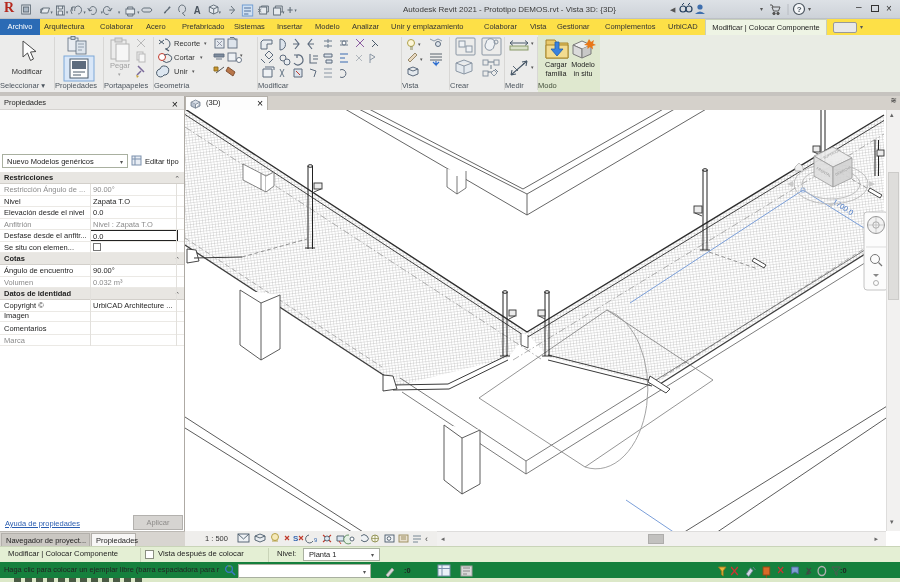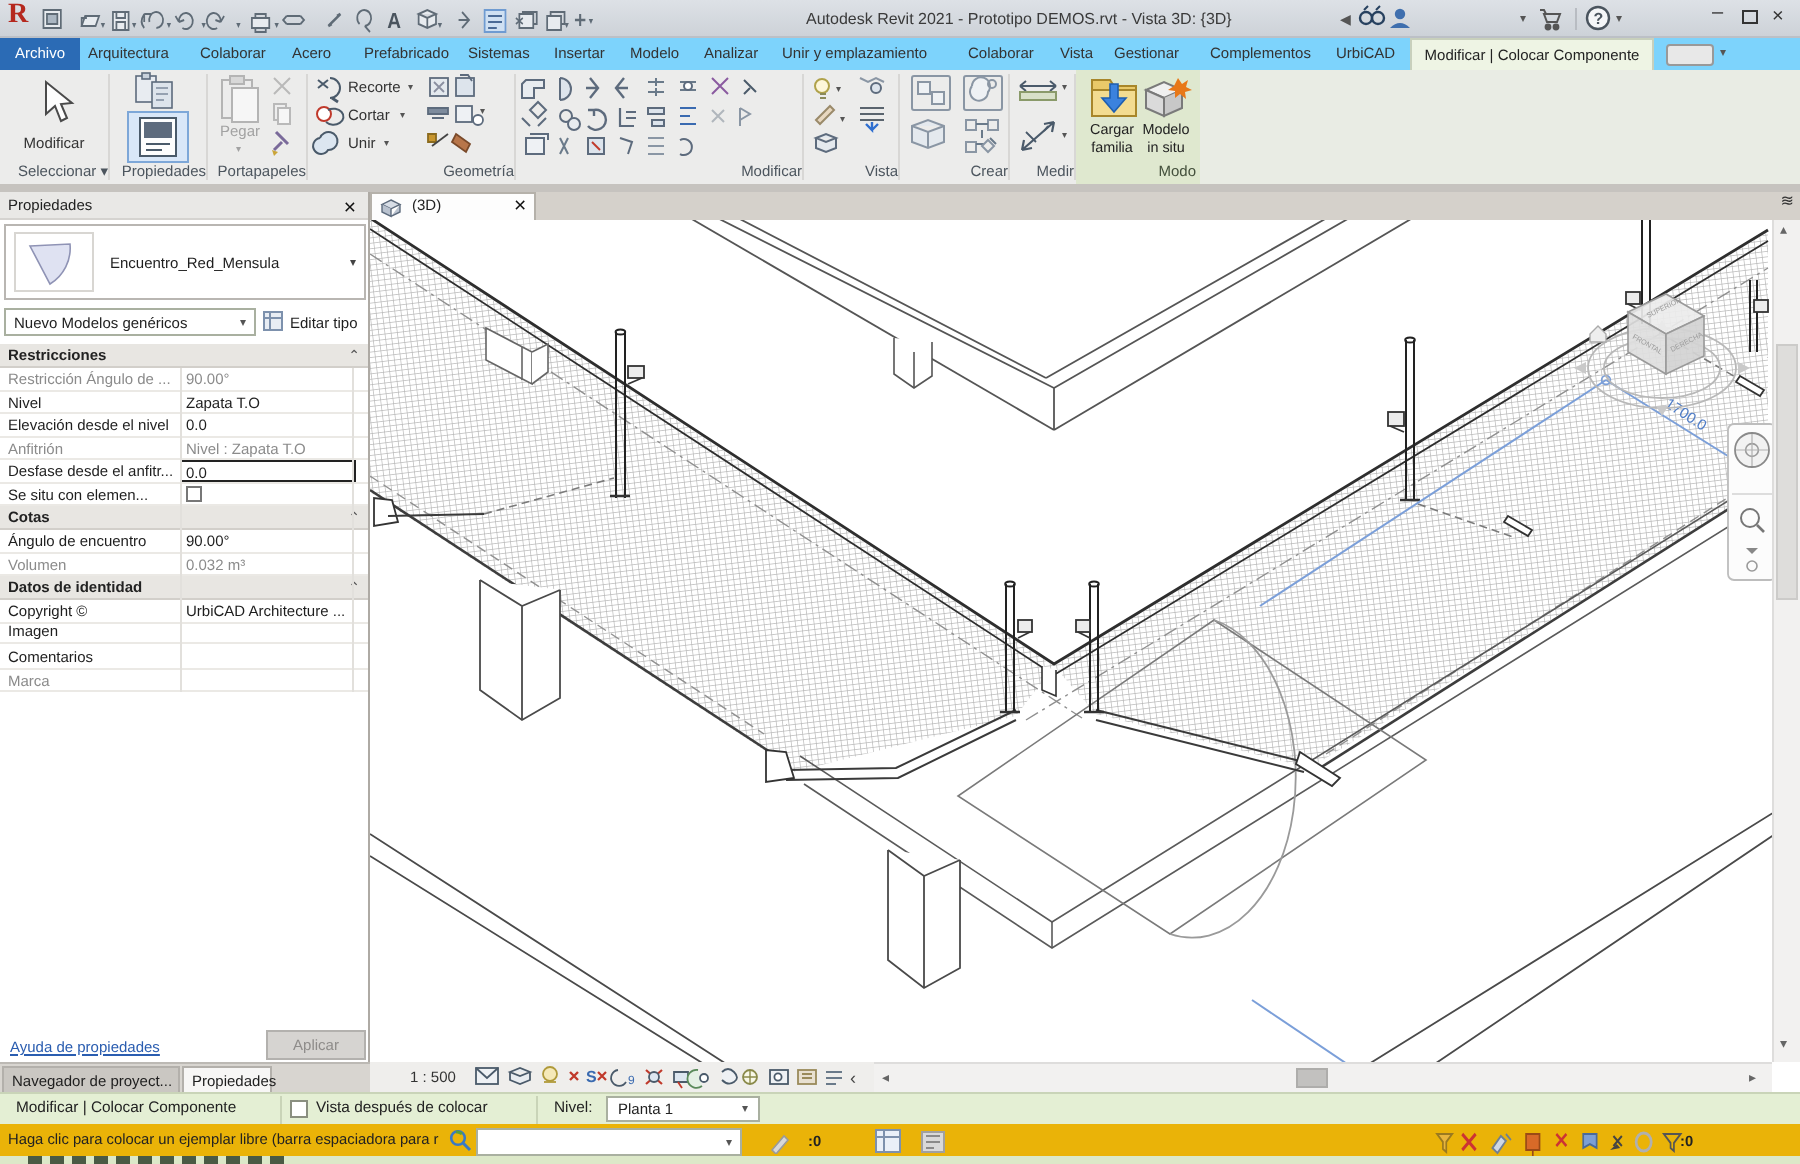--- a/index.html
+++ b/index.html
@@ -4,28 +4,28 @@
 html,body{width:900px;height:582px;overflow:hidden;background:#fff;
  font-family:"Liberation Sans",sans-serif;-webkit-font-smoothing:antialiased}
 #app{position:relative;width:900px;height:582px}
 .abs{position:absolute}
 
 #titlebar{position:absolute;left:0;top:0;width:900px;height:19px;
  background:linear-gradient(#dde1e6,#cdd2d8);border-bottom:1px solid #bcc0c6;
  font-size:8px;color:#333}
 #titletext{position:absolute;left:403px;top:5px;color:#3a3a3a}
 
-#tabrow{position:absolute;left:0;top:19px;width:900px;height:16px;background:#7dd3fc;font-size:7.5px;color:#333}
+#tabrow{position:absolute;left:0;top:19px;width:900px;height:16px;background:#fde047;font-size:7.5px;color:#333}
 .rtab{position:absolute;top:0;height:16px;line-height:16px}
 #tabfile{left:0;width:40px;background:#2b6bb5;color:#fff;text-align:center}
 #tabctx{left:705px;width:122px;background:#eef4e4;border:1px solid #c8d0bc;border-bottom:none;text-align:center;color:#222}
 
 #ribbon{position:absolute;left:0;top:35px;width:900px;height:57px;background:#ececeb;font-size:7.5px;color:#4c555e}
 .psep{position:absolute;top:2px;height:53px;width:1px;background:#d8d7d5}
-.plabel{position:absolute;top:45px;height:12px;line-height:12px;text-align:right;color:#4c555e}
+.plabel{position:absolute;top:45px;height:12px;line-height:12px;text-align:left;color:#4c555e}
 #modopanel{position:absolute;left:538px;top:0;width:62px;height:57px;background:#dfe8cf}
 #ribbonright{position:absolute;left:600px;top:0;width:300px;height:57px;background:#e9ece4}
 
 #grayband{position:absolute;left:0;top:92px;width:900px;height:4px;background:#c6c3bf}
 #viewtabs{position:absolute;left:185px;top:96px;width:715px;height:14px;background:#d5d1cb;font-size:7.5px}
 #vtab{position:absolute;left:0;top:0;width:83px;height:14px;background:#fdfdfd;border:1px solid #b5b1aa;border-bottom:none;color:#222}
 #lpanel{position:absolute;left:0;top:96px;width:185px;height:450px;background:#fff;border-right:1px solid #aeaaa4;font-size:7.5px;color:#1e1e1e}
 #lphead{position:absolute;left:0;top:0;width:184px;height:14px;background:#e9e8e6;border-bottom:1px solid #d5d3d0;line-height:14px}
 
 .sect{position:absolute;left:0;width:184px;height:12px;background:#e8e6e2;border-bottom:1px solid #d2cfca;
@@ -33,21 +33,21 @@
 .prow{position:absolute;left:0;width:184px;height:11.5px;border-bottom:1px solid #ebe9e5;font-size:7.5px;line-height:11px}
 .pl{position:absolute;left:4px;top:0;width:84px;overflow:hidden;white-space:nowrap}
 .pv{position:absolute;left:93px;top:0;width:82px;overflow:hidden;white-space:nowrap}
 .gray{color:#8b8b8b}
 .chev{position:absolute;right:4px;top:1px;font-size:7px;color:#555;font-weight:normal}
 
 #viewctl{position:absolute;left:185px;top:531px;width:252px;height:15px;background:#efeeec;font-size:7.5px;color:#333}
 #hscroll{position:absolute;left:437px;top:531px;width:449px;height:15px;background:#f2f1f0;border-top:1px solid #dedddc}
 #vscroll{position:absolute;left:886px;top:110px;width:14px;height:421px;background:#f2f1f0;border-left:1px solid #dedddc}
 #optbar{position:absolute;left:0;top:546px;width:900px;height:16px;background:#e4efd4;border-top:1px solid #c9d4b8;font-size:7.7px;color:#222}
-#statusbar{position:absolute;left:0;top:562px;width:900px;height:20px;background:#eab308;font-size:7.4px;color:#222}
+#statusbar{position:absolute;left:0;top:562px;width:900px;height:20px;background:#15803d;font-size:7.4px;color:#222}
 .combo{position:absolute;background:#fff;border:1px solid #a9b0a0;font-size:7.5px;color:#222}
 .caret{position:absolute;font-size:6px;color:#555;line-height:6px}
 a.link{color:#2a5db0}
 </style></head>
 <body>
 <div id="app">
 
 <div id="titlebar">
  <div class="abs" style="left:4px;top:0px;font-size:14px;font-weight:bold;color:#b5281e;font-family:'Liberation Serif',serif">R</div>
  <svg class="abs" style="left:20px;top:3px" width="330" height="14" viewBox="0 0 380 14" preserveAspectRatio="none">
@@ -298,29 +298,20 @@
   <text x="583" y="32" font-size="7.2" fill="#222" text-anchor="middle">Modelo</text>
   <text x="583" y="41" font-size="7.2" fill="#222" text-anchor="middle">in situ</text>
  </svg>
 </div>
 
 <div id="grayband"></div>
 
 <div id="lpanel">
  <div id="lphead"><span style="margin-left:4px">Propiedades</span><span style="position:absolute;right:6px;top:1px;font-size:10.5px;color:#111">×</span></div>
 
- <div class="abs" style="left:2px;top:16px;width:181px;height:38px;background:#fff;border:1px solid #b9b6b2">
-  <div class="abs" style="left:4px;top:3px;width:40px;height:30px;background:#fff;border:1px solid #d8d6d2">
-   <svg width="38" height="28" viewBox="0 0 38 28">
-            <path d="M7 6 L27 5 A21 21 0 0 1 17 25 Z" fill="#dfe2f2" stroke="#8f93b5" stroke-width="0.8"></path>
-          </svg>
-  </div>
-  <span class="abs" style="left:52px;top:14px">Encuentro_Red_Mensula</span>
-  <span class="abs" style="right:4px;top:14px;font-size:6px;color:#444">▾</span>
- </div>
 
  <div class="combo" style="left:2px;top:58px;width:126px;height:14px;line-height:13px"><span style="margin-left:4px">Nuevo Modelos genéricos</span><span class="caret" style="right:4px;top:4px">▾</span></div>
  <div class="abs" style="left:131px;top:57px;width:52px;height:16px">
   <svg class="abs" style="left:0;top:2px" width="12" height="12" viewBox="0 0 12 12">
           <rect x="1" y="1" width="9" height="9" fill="#e8edf4" stroke="#7d91ad"></rect>
           <path d="M1 4 h9 M4 1 v9" stroke="#7d91ad"></path>
         </svg>
   <span class="abs" style="left:14px;top:4px">Editar tipo</span>
  </div>
  <div id="ptable">

